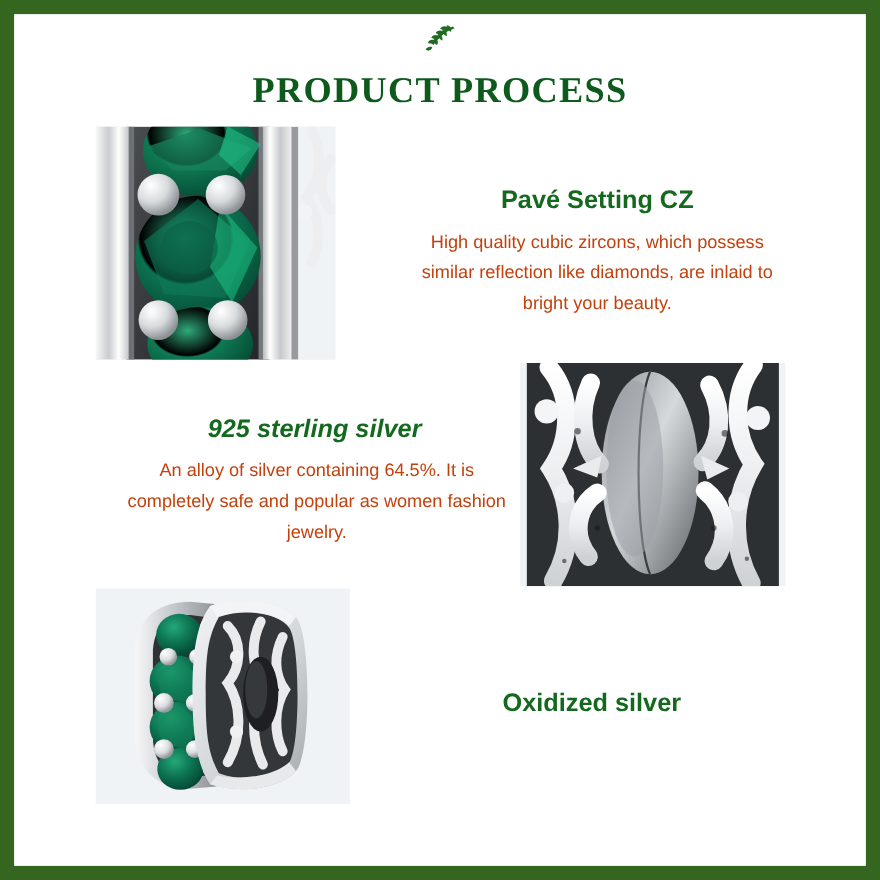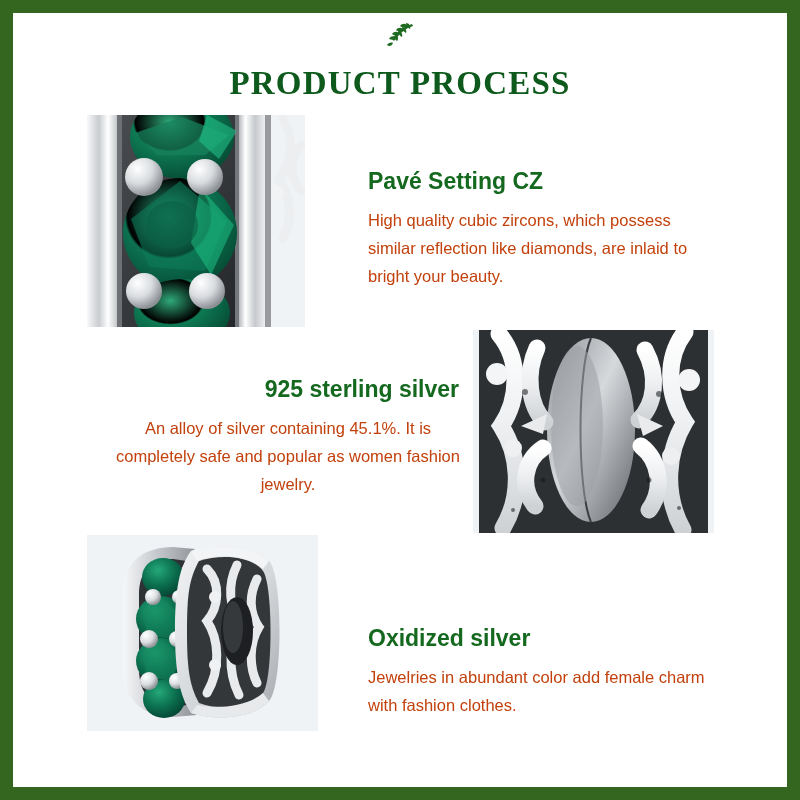--- a/index.html
+++ b/index.html
@@ -52,23 +52,23 @@
     font-weight:bold;
     color:#15691f;
     line-height:1.2;
   }
   .block p{
     margin:0;
     font-size:16.5px;
     line-height:1.72;
     color:#c2410c;
   }
-  .block.left-align{text-align:left;}
+  .block.left-align{text-align:center;}
   .block.center-align{text-align:center;}
-  .block.center-align h3{text-align:right;padding-right:4px;}
+  .block.center-align h3{padding-right:4px;font-style:italic;}
 
   
   #photo-pave{left:74px;top:102px;width:218px;height:212px;}
   
   #photo-filigree{left:460px;top:317px;width:241px;height:203px;}
   
   #photo-bead{left:74px;top:522px;width:231px;height:196px;}
 
   #block-pave{left:355px;top:155px;width:350px;}
   #block-sterling{left:100px;top:363px;width:350px;}
@@ -225,21 +225,21 @@
         <circle cx="186" cy="64" r="3"></circle>
             <circle cx="176" cy="150" r="2.5"></circle>
         <circle cx="40" cy="180" r="2"></circle>
             <circle cx="206" cy="178" r="2"></circle>
       </g>
     </svg>
   </div>
 
   <div class="block center-align" id="block-sterling">
     <h3>925 sterling silver</h3>
-    <p>An alloy of silver containing 45.1%. It is completely safe and popular as women fashion jewelry.</p>
+    <p>An alloy of silver containing 64.5%. It is completely safe and popular as women fashion jewelry.</p>
   </div>
 
   <div class="photo" id="photo-bead">
     <svg width="231" height="196" viewBox="0 0 231 196">
       <defs>
         <linearGradient id="rimFace" x1="0" y1="0" x2="1" y2="0">
           <stop offset="0%" stop-color="#f6f7f8"></stop>
           <stop offset="45%" stop-color="#c6c9cd"></stop>
           <stop offset="100%" stop-color="#8f9397"></stop>
         </linearGradient>
@@ -294,17 +294,16 @@
       <ellipse cx="150" cy="96" rx="16" ry="34" fill="#1d1f22"></ellipse>
       <ellipse cx="146" cy="92" rx="10" ry="26" fill="#3d4043" opacity="0.8"></ellipse>
 
       <path d="M104 16 C128 8 166 10 182 26 L176 34 C160 20 130 18 110 26 Z" fill="#f3f4f5"></path>
       <path d="M104 178 C128 186 166 184 182 166 L176 158 C160 172 130 174 110 170 Z" fill="#e7e9eb"></path>
     </svg>
   </div>
 
   <div class="block left-align" id="block-oxidized">
     <h3>Oxidized silver</h3>
-    <p>Jewelries in abundant color add female charm with fashion clothes.</p>
   </div>
 
 </div>
 </div>
 
 </body></html>

